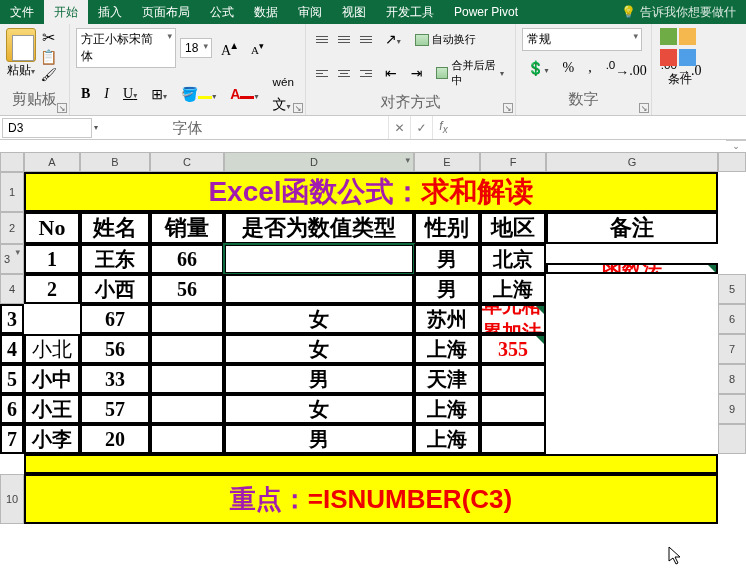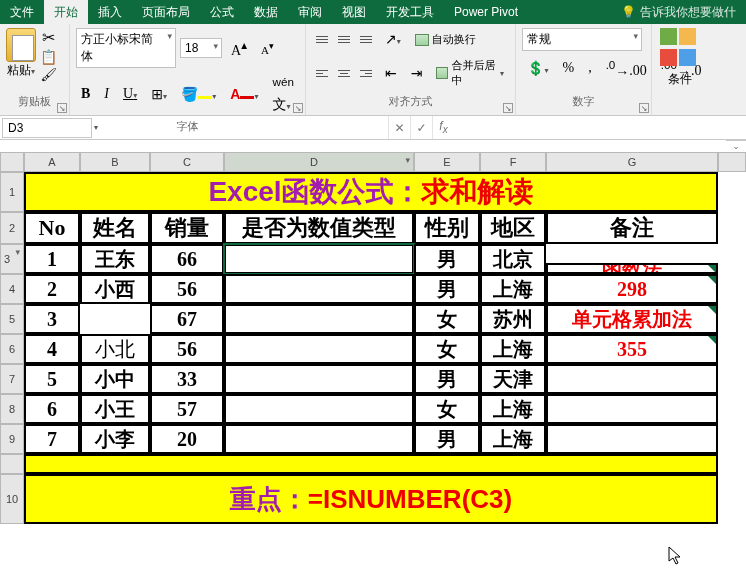--- a/index.html
+++ b/index.html
@@ -7,37 +7,37 @@
 
 
 .tabbar { background: #0d6b3d; height: 24px; display: flex; align-items: center; color: #fff; font-size: 12px; }
 .tab { padding: 4px 10px; cursor: pointer; }
 .tab.active { background: #f0f0f0; color: #0d6b3d; }
 .tab.search { margin-left: auto; opacity: .85; display: flex; align-items: center; gap: 4px; }
 
 
 .ribbon { background: #f0f0f0; height: 92px; display: flex; border-bottom: 1px solid #c8c8c8; }
 .group { border-right: 1px solid #dcdcdc; padding: 4px 6px; display: flex; flex-direction: column; justify-content: space-between; position: relative; }
-.group-label { font-size: 11px; color: #666; text-align: center; padding: 2px 0; }
+.group-label { font-size: 15px; color: #666; text-align: center; padding: 2px 0; }
 .group-body { flex: 1; display: flex; gap: 4px; }
 .rcorner { position: absolute; right: 2px; bottom: 2px; width: 10px; height: 10px; border: 1px solid #999; font-size: 8px; display: flex; align-items: center; justify-content: center; color: #666; }
 
 .clip-col { display: flex; flex-direction: column; align-items: center; gap: 2px; }
 .icon-scissors { font-size: 16px; }
 .icon-brush { font-size: 13px; }
 .paste-btn { display: flex; flex-direction: column; align-items: center; font-size: 12px; }
 .paste-icon { width: 30px; height: 34px; background: linear-gradient(#f8d877,#e8b030); border: 1px solid #b8902a; border-radius: 3px; position: relative; }
 .paste-icon::before { content: ""; position: absolute; top: 6px; left: 5px; width: 20px; height: 24px; background: #fff; border: 1px solid #999; }
 .arrow { font-size: 8px; color: #555; }
 
 .font-row { display: flex; gap: 4px; align-items: center; }
 .sel { background: #fff; border: 1px solid #c2c2c2; font-size: 12px; padding: 2px 14px 2px 4px; position: relative; }
 .sel::after { content: "▾"; position: absolute; right: 3px; top: 2px; font-size: 9px; color: #666; }
 .fontname { width: 100px; }
-.fontsize { width: 42px; }
+.fontsize { width: 32px; }
 .fbtn { border: 1px solid transparent; padding: 2px 4px; font-size: 14px; cursor: pointer; font-family: "Times New Roman", serif; }
 .bold { font-weight: 700; }
 .italic { font-style: italic; }
 .underline { text-decoration: underline; }
 .colorbar { display: inline-block; width: 14px; height: 3px; }
 
 .align-row { display: flex; gap: 2px; }
 .abtn { width: 20px; height: 18px; border: 1px solid transparent; display: flex; flex-direction: column; justify-content: center; gap: 2px; padding: 3px; cursor: pointer; }
 .abtn span { height: 1px; background: #555; display: block; }
 .wrap-btn { font-size: 11px; display: flex; align-items: center; gap: 3px; border: 1px solid transparent; padding: 2px 4px; }
@@ -271,21 +271,20 @@
     <div class="cell" style="border: 2px solid rgb(0, 0, 0); font-weight: 700;">北京</div>
     <div class="cell red" style="border: 2px solid rgb(0, 0, 0); font-weight: 700; margin-top: 19px;">函数法<div class="triangle"></div></div>
     <div class="cell" style="border: none;"></div>
     <div class="rowhd">4</div>
     <div class="cell" style="border: 2px solid rgb(0, 0, 0); font-weight: 700;">2</div>
     <div class="cell" style="border: 2px solid rgb(0, 0, 0); font-weight: 700;">小西</div>
     <div class="cell" style="border: 2px solid rgb(0, 0, 0); font-weight: 700;">56</div>
     <div class="cell" style="border: 2px solid rgb(0, 0, 0);"></div>
     <div class="cell" style="border: 2px solid rgb(0, 0, 0); font-weight: 700;">男</div>
     <div class="cell" style="border: 2px solid rgb(0, 0, 0); font-weight: 700;">上海</div>
-    <div class="cell red" style="border: 2px solid rgb(0, 0, 0); font-weight: 700;">298<div class="triangle"></div></div>
     <div class="cell" style="border: none;"></div>
     <div class="rowhd">5</div>
     <div class="cell" style="border: 2px solid rgb(0, 0, 0); font-weight: 700;">3</div>
     <div class="cell" style="border: 2px solid rgb(0, 0, 0); font-weight: 700; margin-top: 42px;">小南</div>
     <div class="cell" style="border: 2px solid rgb(0, 0, 0); font-weight: 700;">67</div>
     <div class="cell" style="border: 2px solid rgb(0, 0, 0);"></div>
     <div class="cell" style="border: 2px solid rgb(0, 0, 0); font-weight: 700;">女</div>
     <div class="cell" style="border: 2px solid rgb(0, 0, 0); font-weight: 700;">苏州</div>
     <div class="cell red" style="border: 2px solid rgb(0, 0, 0); font-weight: 700;">单元格累加法<div class="triangle"></div></div>
     <div class="cell" style="border: none;"></div>

